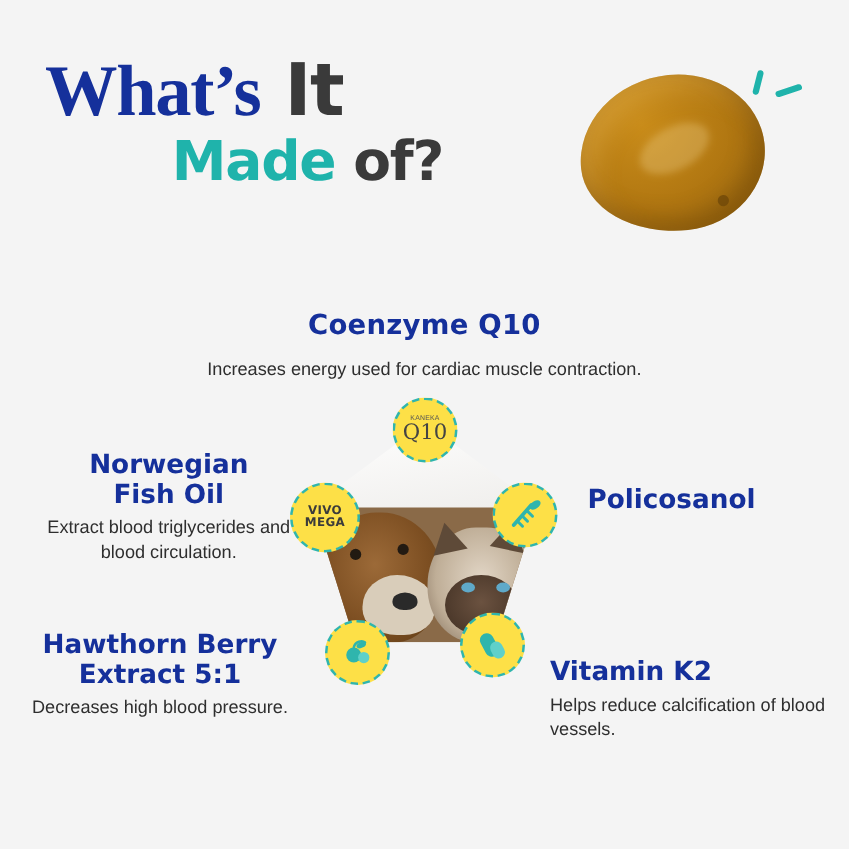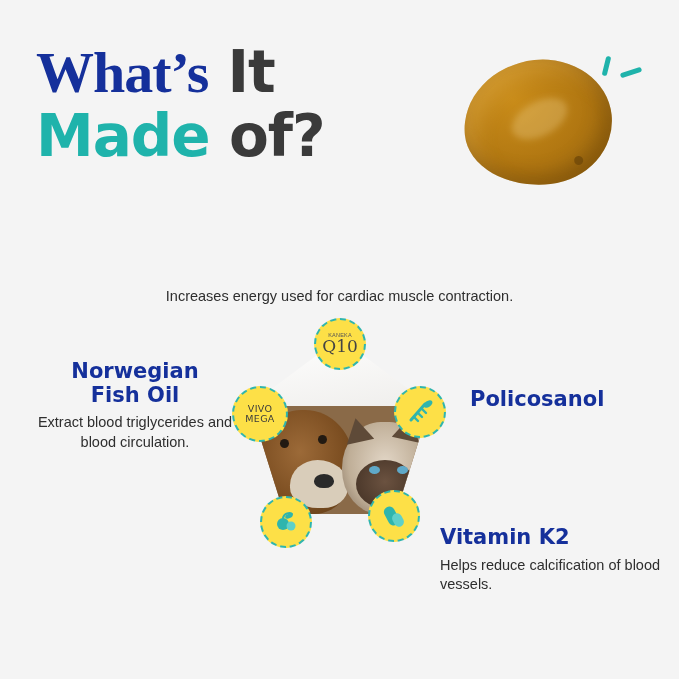--- a/index.html
+++ b/index.html
@@ -32,22 +32,23 @@
     font-family: "DejaVu Sans", sans-serif;
     font-weight: bold;
     letter-spacing: -1px;
     line-height: 0.98;
     white-space: nowrap;
   }
   .hl-1 {
     font-size: 58px;
   }
   .hl-2 {
-    font-size: 58px;
+    font-size: 44px;
     margin-top: 6px;
+    text-align: center;
   }
   .w-navy { color: #15309b; font-family: Liberation Serif, serif; }
   .w-teal { color: #1fb3ab; }
   .w-dark { color: #3a3a3a; }
 
   
   .gummy-wrap {
     position: absolute;
     left: 452px;
     top: 42px;
@@ -259,21 +260,21 @@
   .badge-bl {
     left: 28px;
     top: 178px;
   }
   .badge-br {
     left: 136px;
     top: 172px;
   }
   .badge-label {
     font-family: "DejaVu Sans", sans-serif;
-    font-weight: normal;
+    font-weight: bold;
     font-size: 9.5px;
     line-height: 1.1;
     color: #3b3b3b;
     text-align: center;
     letter-spacing: 0.3px;
   }
   .coq-logo {
     text-align: center;
     line-height: 1;
   }
@@ -353,20 +354,21 @@
 
   <div class="gummy-wrap">
     <div class="gummy">
       <div class="gummy-shine"></div>
       <div class="gummy-dot"></div>
     </div>
     <div class="spark spark-a"></div>
     <div class="spark spark-b"></div>
   </div>
 
+  <div class="coq-title">Coenzyme Q10</div>
   <div class="coq-desc">Increases energy used for cardiac muscle contraction.</div>
 
   <div class="pentagon-area">
     <div class="pentagon">
       <div class="pet-photo">
         <div class="dog-head">
           <div class="dog-muzzle"></div>
           <div class="dog-nose"></div>
           <div class="dog-eye l"></div>
           <div class="dog-eye r"></div>
@@ -424,19 +426,26 @@
       <span>Norwegian</span><br>
       <span>Fish Oil</span>
     </div>
     <div class="ing-desc">Extract blood triglycerides and blood circulation.</div>
   </div>
 
   <div class="ing ing-policosanol">
     <div class="ing-title">Policosanol</div>
   </div>
 
+  <div class="ing ing-hawthorn">
+    <div class="ing-title">
+      <span>Hawthorn Berry</span><br>
+      <span>Extract 5:1</span>
+    </div>
+    <div class="ing-desc">Decreases high blood pressure.</div>
+  </div>
 
   <div class="ing ing-vitk2">
     <div class="ing-title">Vitamin K2</div>
     <div class="ing-desc">Helps reduce calcification of blood vessels.</div>
   </div>
 
 </div>
 
 </body></html>

